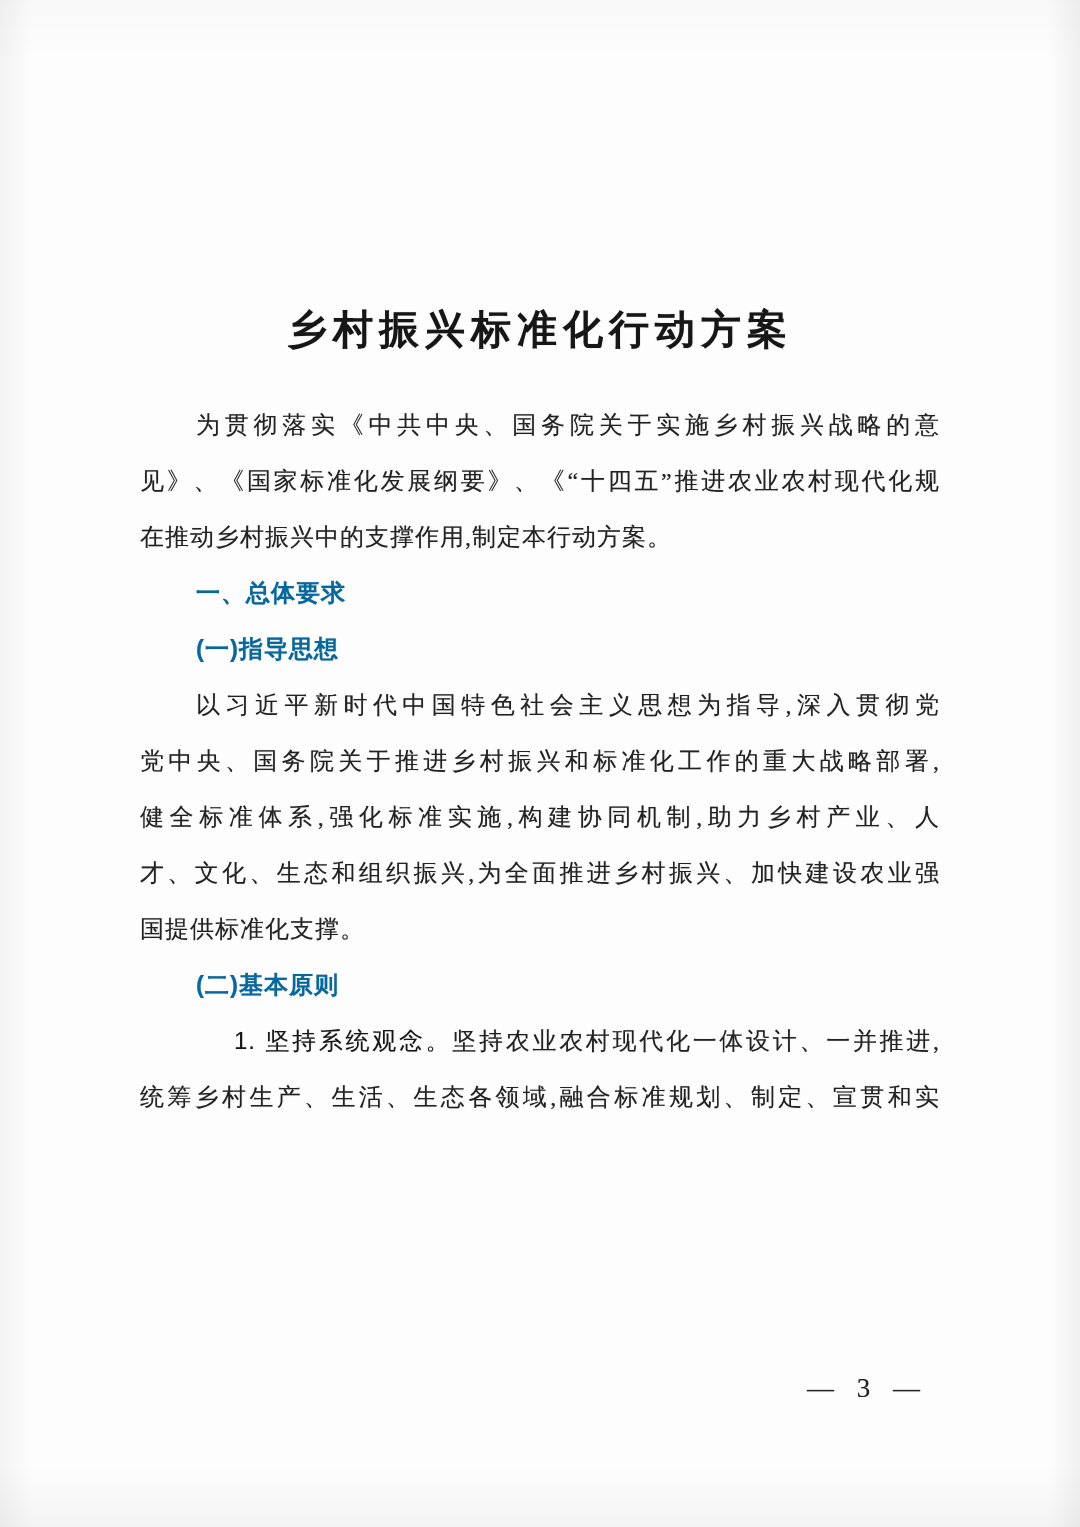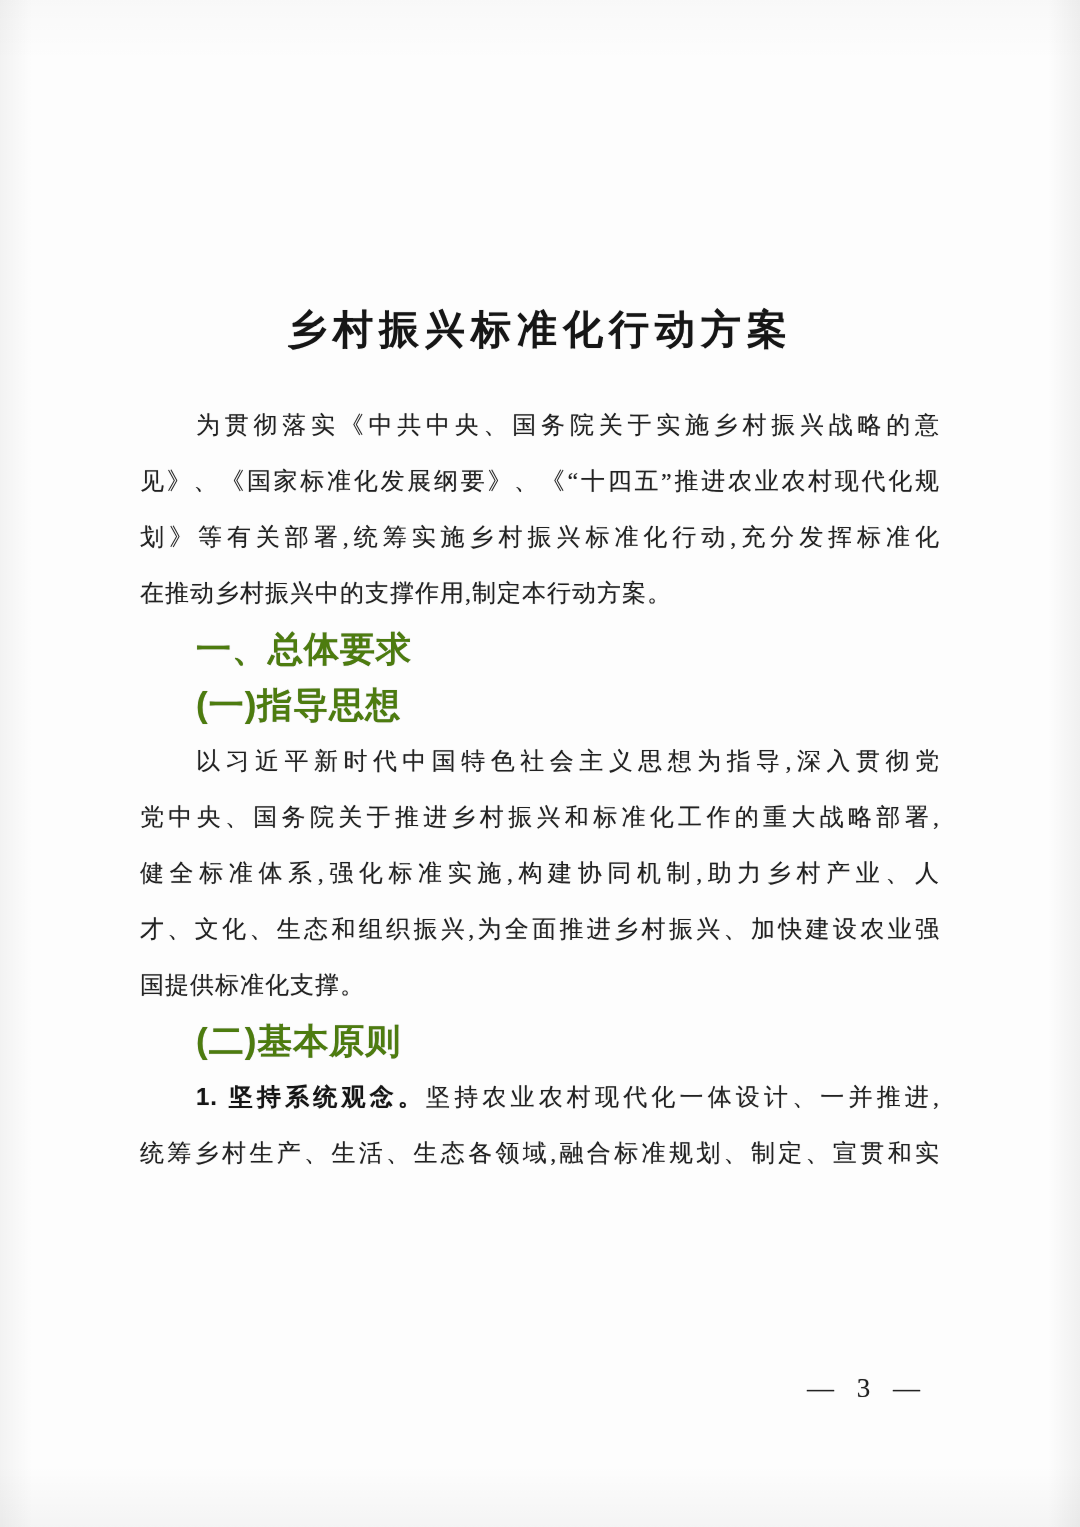--- a/index.html
+++ b/index.html
@@ -57,27 +57,28 @@
   }
   .line.indent { text-indent: 56px; }
   .line.fill {
     text-align: justify;
     text-align-last: justify;
     -moz-text-align-last: justify;
   }
   .line.heading {
     font-family: "Liberation Sans", "DejaVu Sans", sans-serif;
     font-weight: bold;
-    font-size: 35px;
-    color: #4d7c0f;
+    font-size: 24px;
+    color: #0369a1;
   }
   .line .lead {
     font-family: "Liberation Sans", "DejaVu Sans", sans-serif;
-    font-weight: bold;
+    font-weight: normal;
     color: #161616;
+    margin-left: 38px;
   }
   .footer {
     position: absolute;
     top: 1368px;
     right: 152px;
     height: 40px;
     line-height: 40px;
     font-size: 27px;
     letter-spacing: 8px;
     color: #222222;
@@ -86,21 +87,20 @@
 </style>
 </head>
 <body>
 
 <div class="page">
   <div class="doc-title">乡村振兴标准化行动方案</div>
 
   <div class="content">
       <div class="line body indent fill">为贯彻落实《中共中央、国务院关于实施乡村振兴战略的意</div>
       <div class="line body fill">见》、《国家标准化发展纲要》、《“十四五”推进农业农村现代化规</div>
-      <div class="line body fill">划》等有关部署,统筹实施乡村振兴标准化行动,充分发挥标准化</div>
       <div class="line body">在推动乡村振兴中的支撑作用,制定本行动方案。</div>
       <div class="line heading indent">一、总体要求</div>
       <div class="line heading indent">(一)指导思想</div>
       <div class="line body indent fill">以习近平新时代中国特色社会主义思想为指导,深入贯彻党</div>
       <div class="line body fill">党中央、国务院关于推进乡村振兴和标准化工作的重大战略部署,</div>
       <div class="line body fill">健全标准体系,强化标准实施,构建协同机制,助力乡村产业、人</div>
       <div class="line body fill">才、文化、生态和组织振兴,为全面推进乡村振兴、加快建设农业强</div>
       <div class="line body">国提供标准化支撑。</div>
       <div class="line heading indent">(二)基本原则</div>
       <div class="line body indent fill"><span class="lead">1. 坚持系统观念。</span>坚持农业农村现代化一体设计、一并推进,</div>

